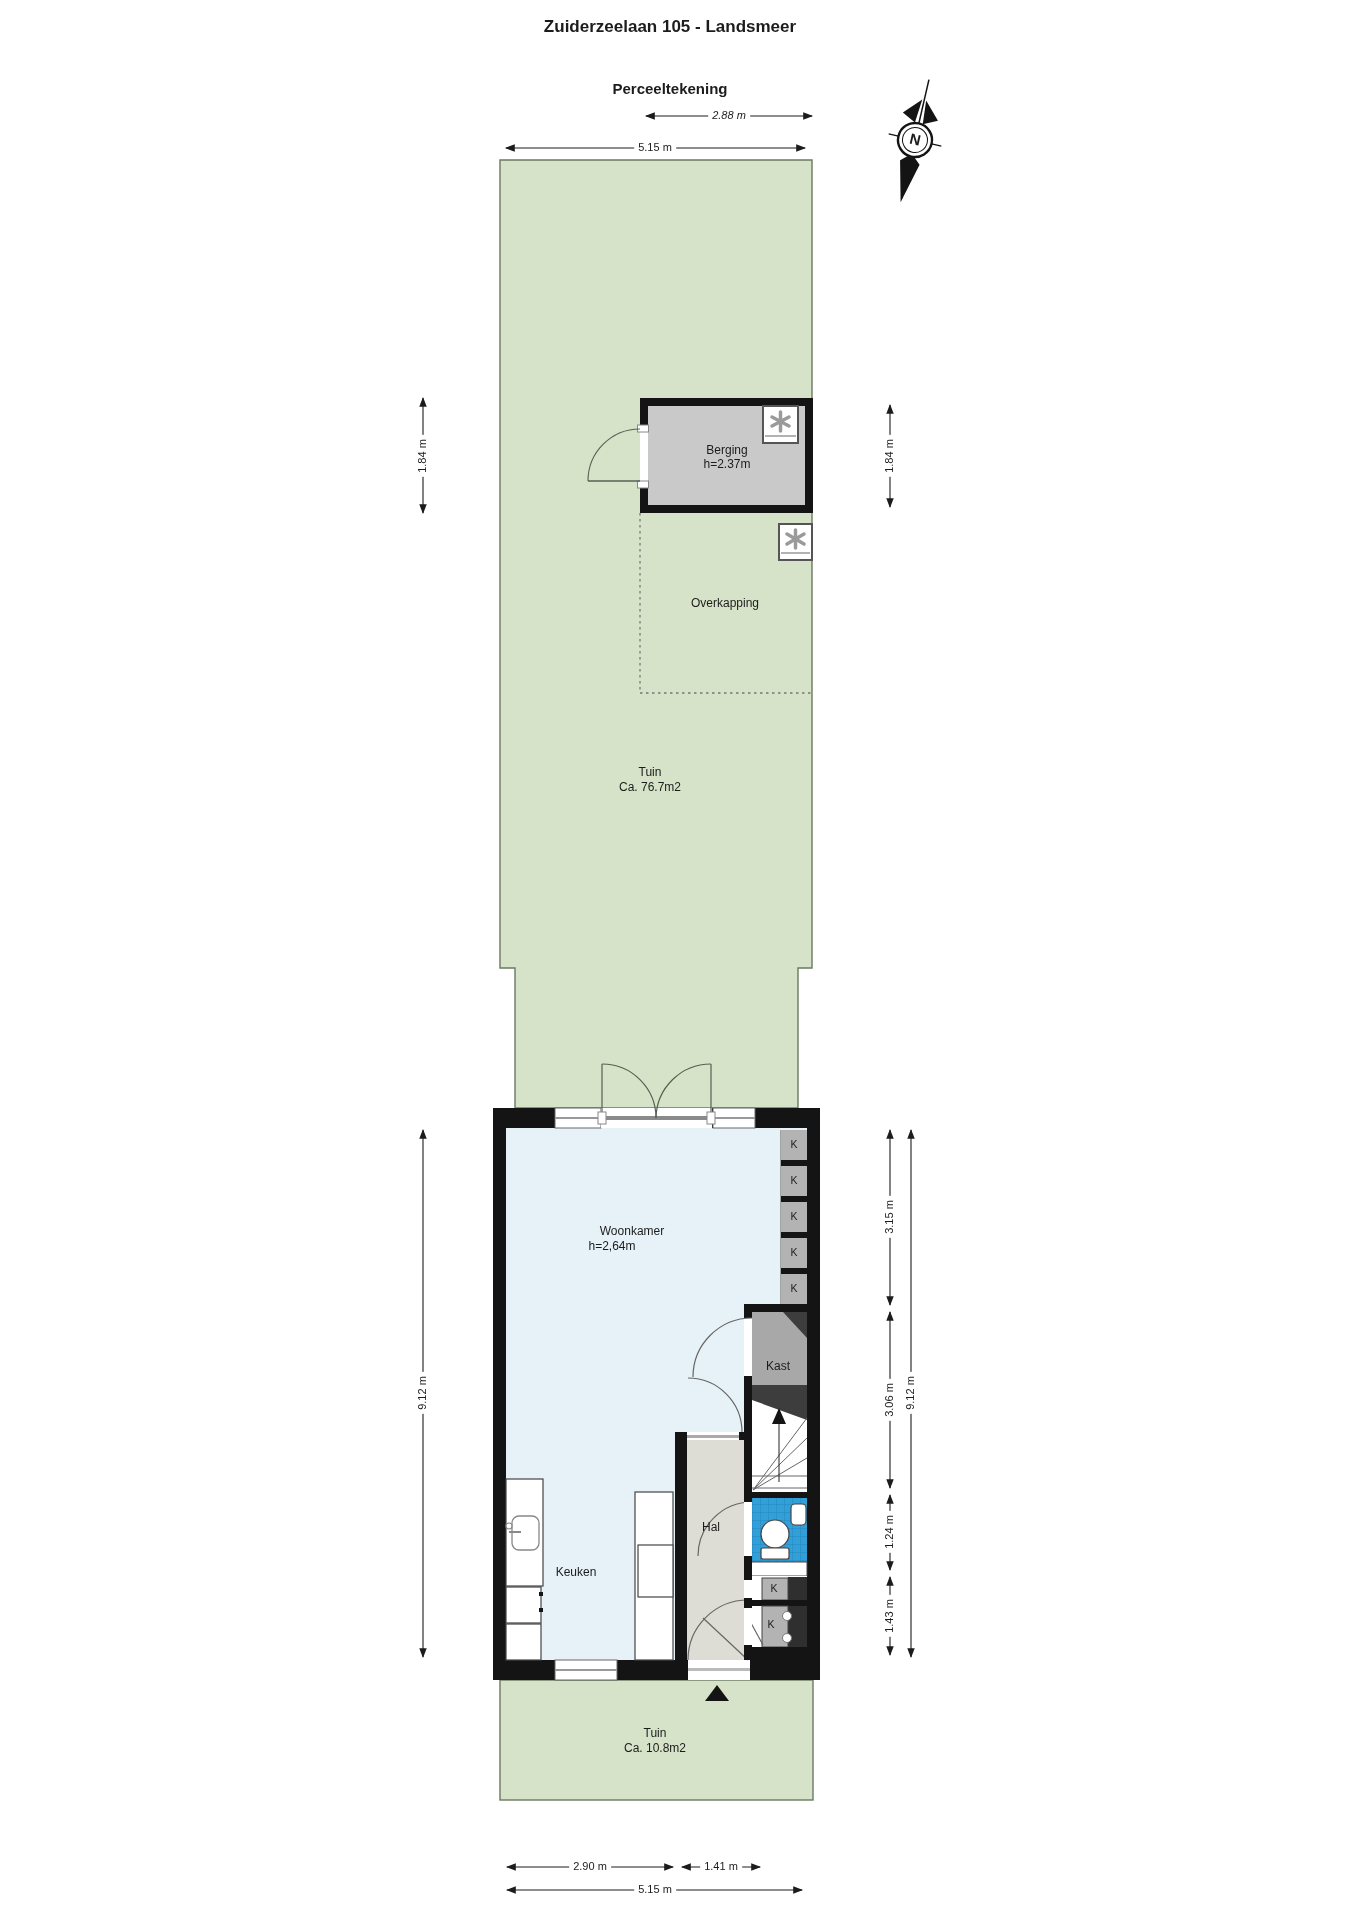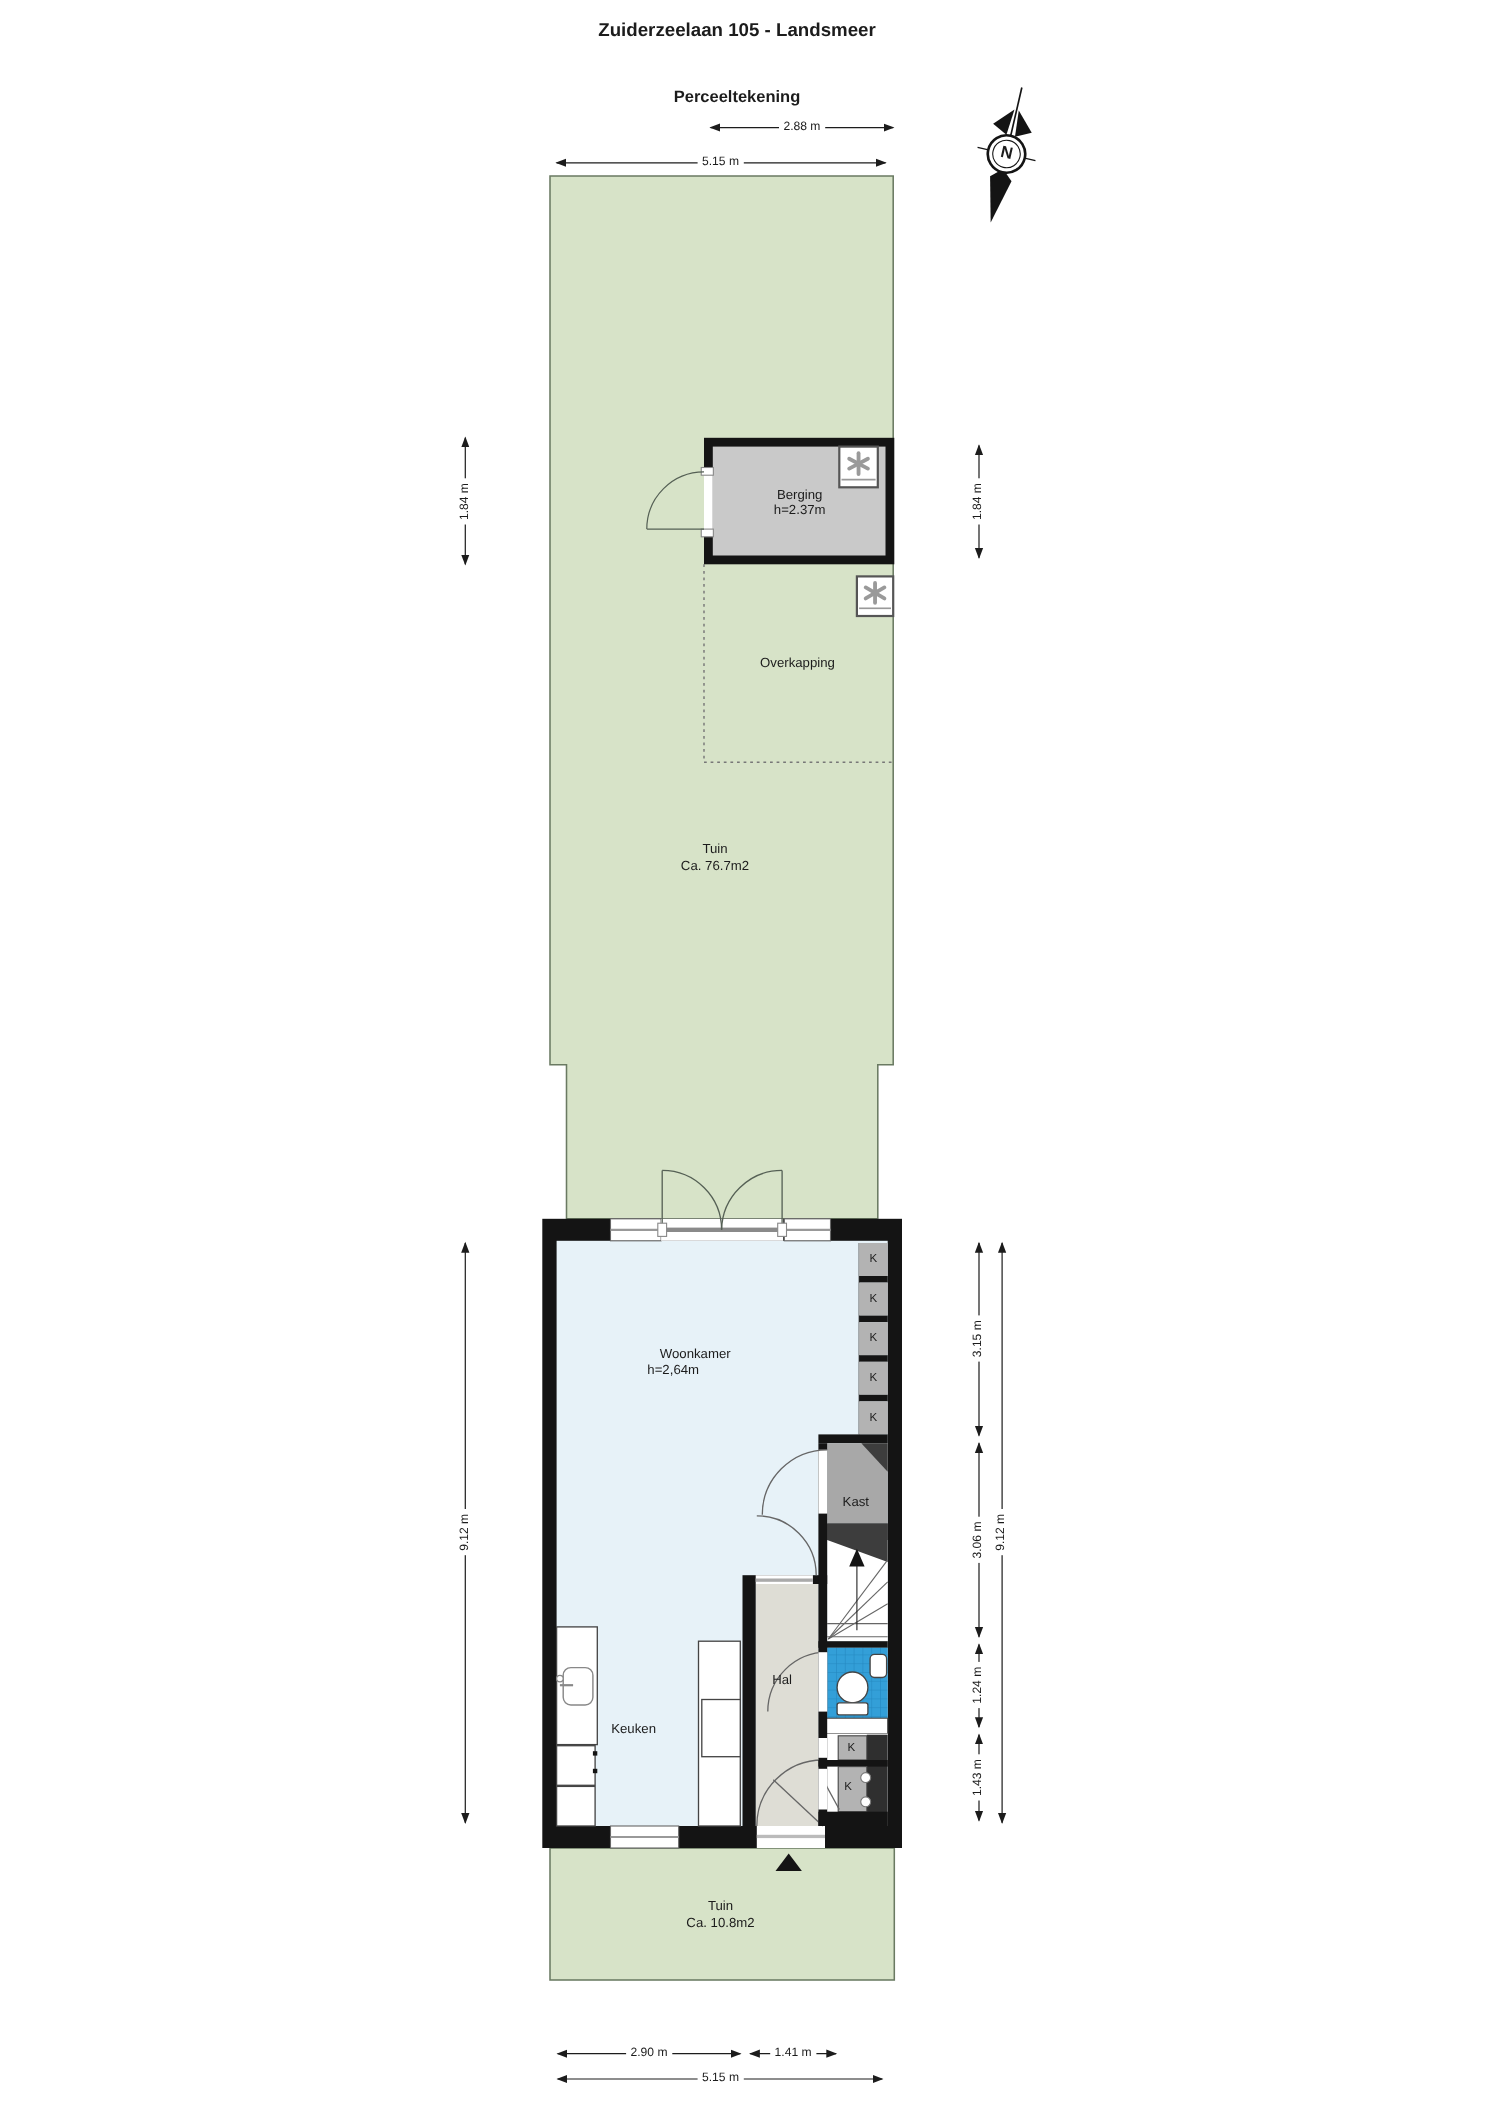--- a/index.html
+++ b/index.html
@@ -254,21 +254,21 @@
 <div class="lbl klabel" style="left:794px;top:1181px;">K</div>
 <div class="lbl klabel" style="left:794px;top:1217px;">K</div>
 <div class="lbl klabel" style="left:794px;top:1253px;">K</div>
 <div class="lbl klabel" style="left:794px;top:1289px;">K</div>
 <div class="lbl klabel" style="left:774px;top:1589px;">K</div>
 <div class="lbl klabel" style="left:771px;top:1625px;">K</div>
 
 <div class="lbl small" style="left:655px;top:1733px;">Tuin</div>
 <div class="lbl small" style="left:655px;top:1748px;">Ca. 10.8m2</div>
 
-<div class="lbl dim" style="left:729px;top:116px;">2.88 m</div>
+<div class="lbl dim" style="left:729px;top:116px;font-style:italic;">2.88 m</div>
 <div class="lbl dim" style="left:655px;top:148px;">5.15 m</div>
 
 <div class="lbl dim vdim" style="left:423px;top:456px;">1.84 m</div>
 <div class="lbl dim vdim" style="left:890px;top:456px;">1.84 m</div>
 
 <div class="lbl dim vdim" style="left:423px;top:1393px;">9.12 m</div>
 <div class="lbl dim vdim" style="left:911px;top:1393px;">9.12 m</div>
 
 <div class="lbl dim vdim" style="left:890px;top:1217px;">3.15 m</div>
 <div class="lbl dim vdim" style="left:890px;top:1400px;">3.06 m</div>

